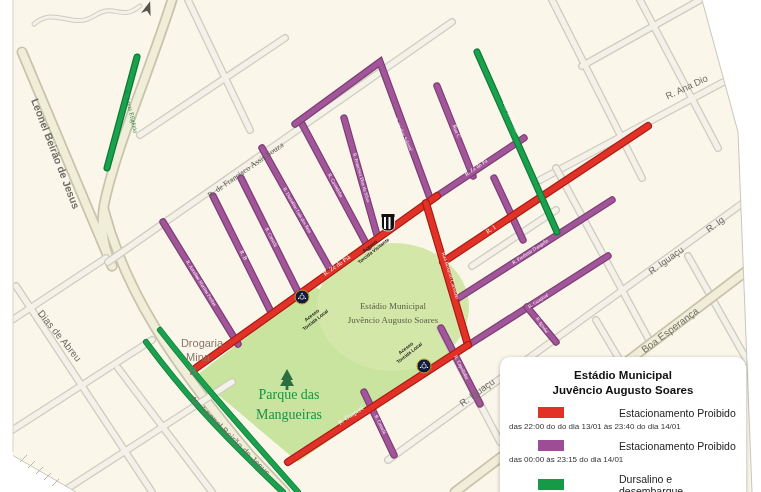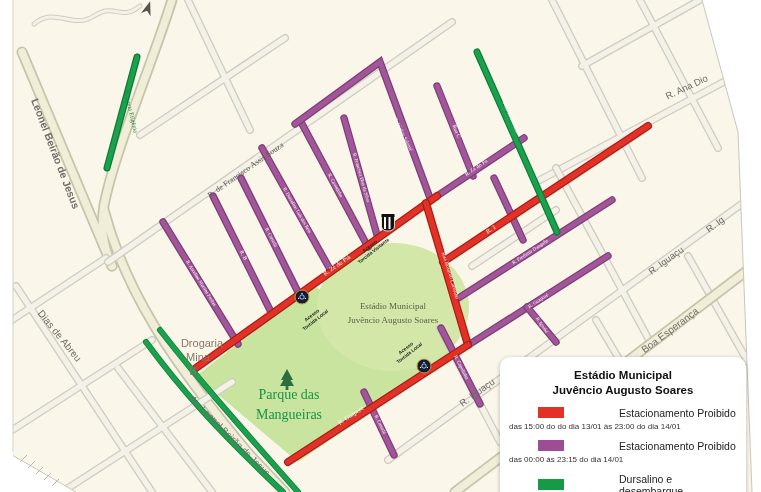--- a/index.html
+++ b/index.html
@@ -280,21 +280,21 @@
   <div class="legend">
     <div class="legend-title">
       <div>Estádio Municipal</div>
       <div>Juvêncio Augusto Soares</div>
     </div>
     <div class="legend-item">
       <div class="legend-row">
         <div class="swatch sw-red"></div>
         <div class="legend-label">Estacionamento Proibido</div>
       </div>
-      <div class="legend-caption">das 15:00 do do dia 13/01 às 23:00 do dia 14/01</div>
+      <div class="legend-caption">das 22:00 do do dia 13/01 às 23:40 do dia 14/01</div>
     </div>
     <div class="legend-item">
       <div class="legend-row">
         <div class="swatch sw-purple"></div>
         <div class="legend-label">Estacionamento Proibido</div>
       </div>
       <div class="legend-caption">das 00:00 às 23:15 do dia 14/01</div>
     </div>
     <div class="legend-item">
       <div class="legend-row">

